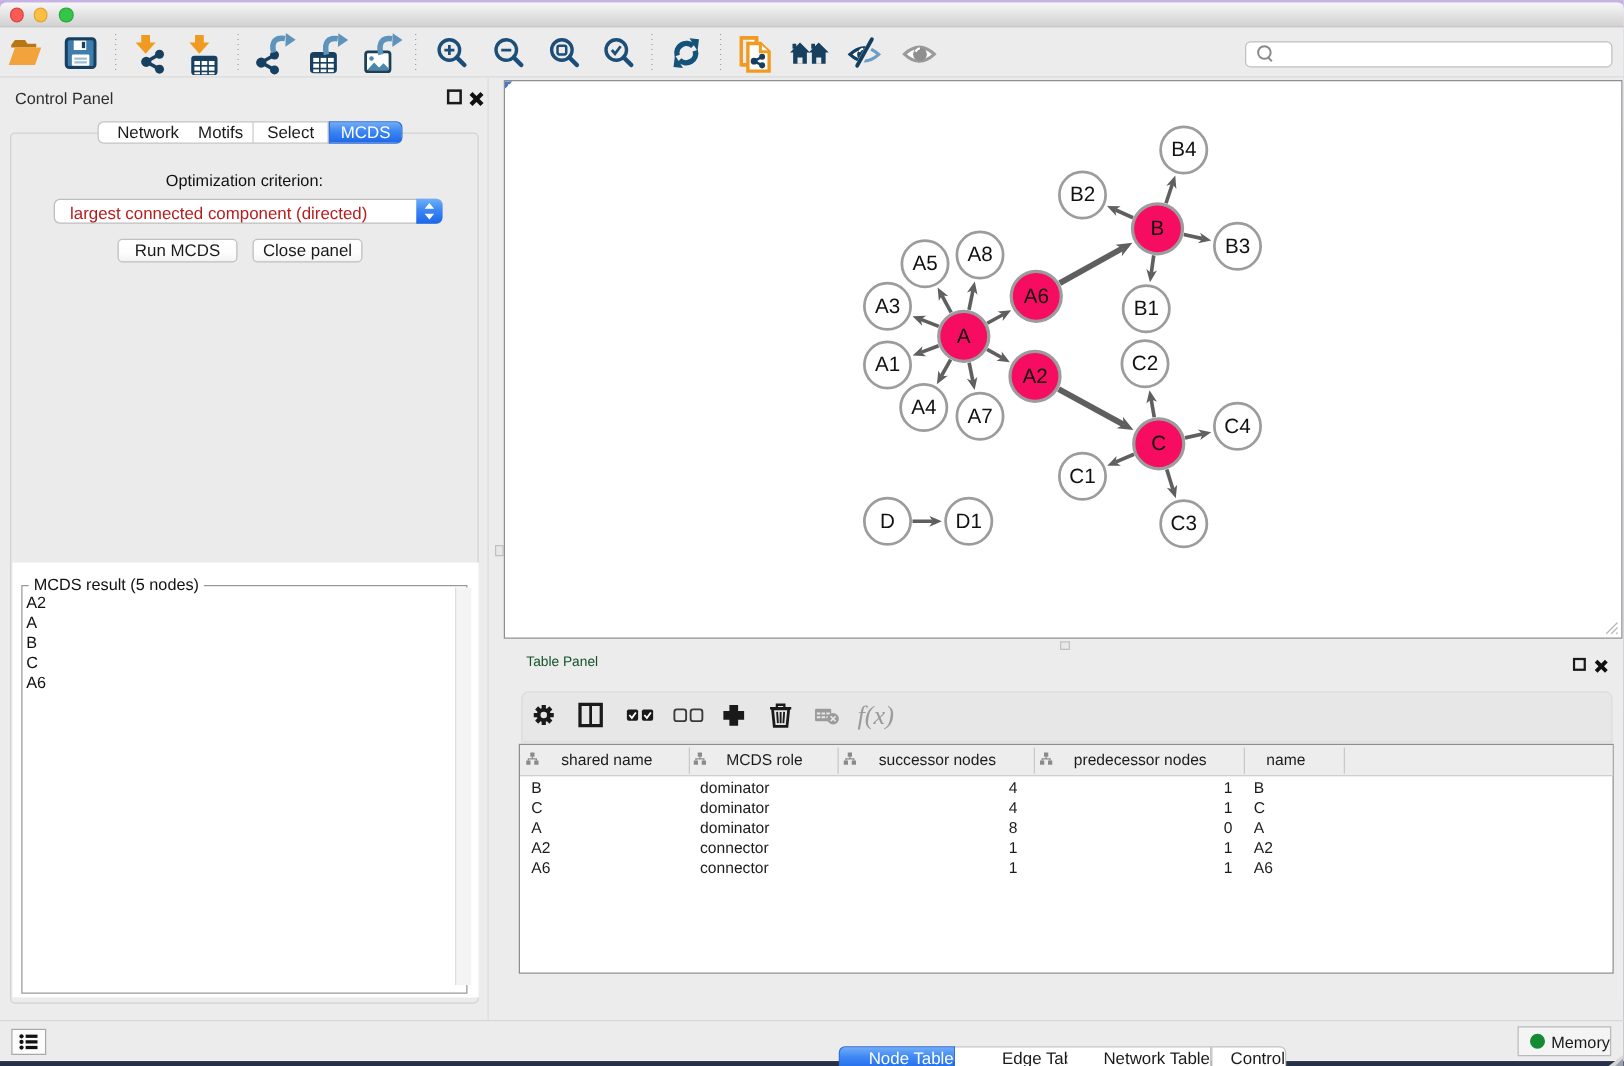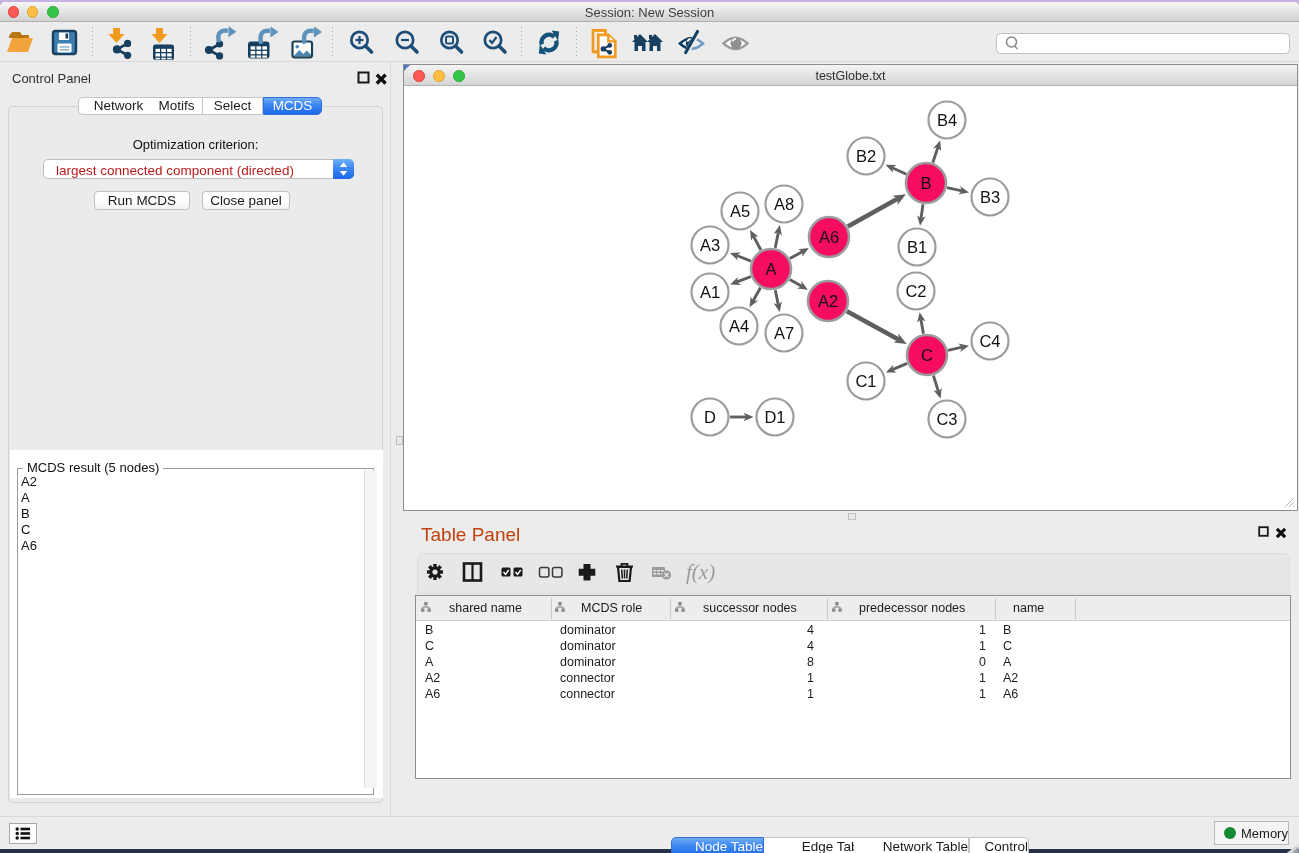--- a/index.html
+++ b/index.html
@@ -19,21 +19,21 @@
 #combo{position:absolute;left:43px;top:159px;width:311px;height:20px;background:#fff;border:1px solid #bdbdbd;border-radius:5px;box-sizing:border-box}
 #combo-btn{position:absolute;right:-1px;top:-1px;width:21px;height:20px;border-radius:0 5px 5px 0;background:linear-gradient(#6fb0f9,#3d87f3 45%,#1b66ea)}
 #resultbox{position:absolute;left:10px;top:450px;width:373px;height:348px;background:#fff}
 #groupbox{position:absolute;left:7px;top:18px;width:357px;height:327px;border:1px solid #9a9a9a;box-sizing:border-box}
 #grouptitle{position:absolute;left:13px;top:10px;background:#fff;padding:0 4px;font-size:13px;color:#111}
 .li{font-size:13px;color:#111;height:16px;line-height:16px}
 #netwin{position:absolute;left:403px;top:64px;width:895px;height:447px;background:#fff;border:1px solid #8e8e8e;box-sizing:border-box}
 #nettitle{position:absolute;left:0;top:0;width:100%;height:21px;background:linear-gradient(#f4f4f4,#dedede 70%,#d4d4d4);border-bottom:1px solid #b3b3b3;box-sizing:border-box}
 .tl2{position:absolute;width:11.6px;height:11.6px;border-radius:50%;top:5px}
 #nettext{position:absolute;left:0;top:4px;width:100%;text-align:center;font-size:12.5px;color:#2e2e2e}
-#tp-title{position:absolute;left:421px;top:524px;font-size:19px;color:#c2410c}
+#tp-title{position:absolute;left:421px;top:524px;font-size:11px;color:#14532d}
 #tp-toolbar{position:absolute;left:417px;top:553px;width:873px;height:41px;background:#e7e7e7;border:1px solid #dcdcdc;border-radius:6px 6px 0 0;box-sizing:border-box}
 #tbl{position:absolute;left:415px;top:595px;width:876px;height:184px;background:#fff;border:1px solid #8e8e8e;box-sizing:border-box}
 #tbl-head{position:absolute;left:0;top:0;width:100%;height:25px;background:#ededed;border-bottom:1px solid #cfcfcf;box-sizing:border-box}
 .th{position:absolute;top:5px;font-size:12.5px;color:#1c1c1c}
 .colsep{position:absolute;top:2px;width:1px;height:21px;background:#c9c9c9}
 .td{position:absolute;font-size:12.5px;color:#1c1c1c;height:16px;line-height:16px}
 .btab{position:absolute;top:837px;height:20px;background:#fff;border:1px solid #c4c4c4;box-sizing:border-box;text-align:right;font-size:13.5px;color:#1a1a1a;line-height:18px}
 .btab.tabsel{background:linear-gradient(#6facf8,#3c86f3 45%,#1e68ea);color:#fff;border:1px solid #2f6fd8}
 #statusline{position:absolute;left:0;top:816px;width:1299px;height:1px;background:#d8d8d8}
 #memory{position:absolute;left:1214px;top:821px;width:75px;height:24px;background:#f4f4f4;border:1px solid #b9b9b9;box-sizing:border-box;font-size:13px;color:#1a1a1a}
@@ -41,21 +41,20 @@
 .handle{position:absolute;background:#e8e8e8;border:1px solid #c0c0c0;box-sizing:border-box}
 </style>
 </head>
 <body>
 <div id="root">
 <div id="win"></div>
 <div id="titlebar">
   <div class="tl" style="left:7.5px;top:4.4px;background:#fb5a55;border:1px solid #e0443f"></div>
   <div class="tl" style="left:26.8px;top:4.4px;background:#fdbe41;border:1px solid #e0a535"></div>
   <div class="tl" style="left:47.2px;top:4.4px;background:#35c649;border:1px solid #2aaa38"></div>
-  <div id="title">Session: New Session</div>
 </div>
 <svg class="abs" style="left:0;top:23px" width="1299" height="38" viewBox="0 23 1299 38" xmlns="http://www.w3.org/2000/svg">
 
   <g>
     <path d="M9,36 l3,-4 h8 l2,3 h7 v3 h-20 z" fill="#b97714"></path>
     <path d="M7,52 L12,38 H33 L28,52 Z" fill="#f3a33b"></path>
   </g>
 
   <g>
     <rect x="53" y="31" width="23" height="23" rx="2.5" fill="#3f7dae" stroke="#173f5f" stroke-width="2.4"></rect>
@@ -252,26 +251,20 @@
         <div class="li">C</div>
         <div class="li">A6</div>
   </div>
   <div class="abs" style="left:354px;top:20px;width:12px;height:318px;background:#f4f4f4;border-left:1px solid #dedede"></div>
 </div>
 <div class="handle" style="left:396px;top:436px;width:7px;height:9px"></div>
 <div id="netwin">
   <svg style="position:absolute;left:0;top:0;z-index:6" width="6" height="6" viewBox="0 0 6 6" xmlns="http://www.w3.org/2000/svg">
         <path d="M0,0 h6 l-2.4,2.4 h-1.2 v1.2 l-2.4,2.4 z" fill="#4a77c4"></path>
       </svg>
-  <div id="nettitle">
-    <div class="tl2" style="left:9px;background:#fb5a55;border:1px solid #e0443f;box-sizing:border-box"></div>
-    <div class="tl2" style="left:29px;background:#fdbe41;border:1px solid #e0a535;box-sizing:border-box"></div>
-    <div class="tl2" style="left:49px;background:#35c649;border:1px solid #2aaa38;box-sizing:border-box"></div>
-    <div id="nettext">testGlobe.txt</div>
-  </div>
   <svg style="position:absolute;right:2px;bottom:2px" width="12" height="12" viewBox="0 0 12 12" xmlns="http://www.w3.org/2000/svg">
     <line x1="2" y1="11" x2="11" y2="2" stroke="#b5b5b5" stroke-width="1"></line>
     <line x1="6" y1="11" x2="11" y2="6" stroke="#b5b5b5" stroke-width="1"></line>
     <line x1="10" y1="11" x2="11" y2="10" stroke="#b5b5b5" stroke-width="1"></line>
   </svg>
 </div>
 <svg class="abs" style="left:406px;top:86px" width="890" height="424" viewBox="0 0 890 424" xmlns="http://www.w3.org/2000/svg">
 <line x1="354.9" y1="164.0" x2="347.5" y2="150.3" stroke="#5f5f5f" stroke-width="2.9"></line>
 <polygon points="344.1,144.0 352.6,150.8 347.5,150.3 345.1,154.8" fill="#5f5f5f"></polygon>
 <line x1="369.2" y1="161.9" x2="372.4" y2="146.1" stroke="#5f5f5f" stroke-width="2.9"></line>

